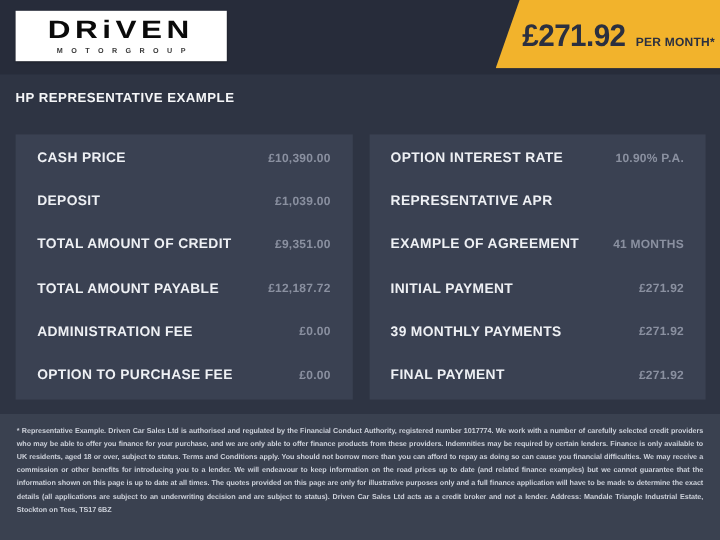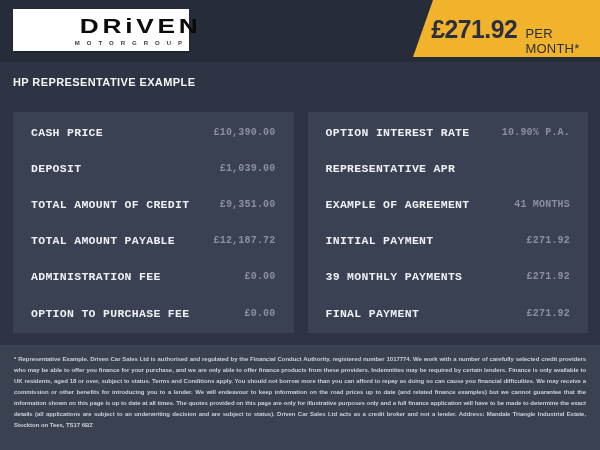--- a/index.html
+++ b/index.html
@@ -18,21 +18,21 @@
     background: #272c3a;
   }
   .logo-box {
     position: absolute;
     left: 13px; top: 9px;
     width: 176px; height: 42px;
     background: #ffffff;
     box-shadow: 0 1px 2px rgba(0,0,0,0.35);
     display: flex;
     flex-direction: column;
-    align-items: flex-end;
+    align-items: center;
     justify-content: center;
   }
   .logo-brand {
     font-size: 21px;
     font-weight: 900;
     color: #0a0a0a;
     letter-spacing: 3px;
     transform: scaleX(1.25);
     line-height: 1;
   }
@@ -57,43 +57,42 @@
     padding-left: 16px;
   }
   .price-amount {
     font-size: 26px;
     font-weight: bold;
     color: #2b3040;
     letter-spacing: -0.5px;
     transform: scaleX(0.95);
   }
   .price-suffix {
-    font-size: 13px;
-    font-weight: normal;
+    font-size: 10px;
+    font-weight: bold;
     color: #2b3040;
     margin-left: 6px;
     letter-spacing: 0.2px;
   }
 
   
   .page-title {
     margin: 14px 13px 0 13px;
     font-size: 11px;
     font-weight: bold;
     color: #f5f6f8;
     letter-spacing: 0.4px;
   }
 
   
   .panels {
     position: absolute;
     top: 112px; left: 13px; right: 12px;
     display: flex;
     gap: 14px;
-    font-family: Liberation Mono, monospace;
   }
   .panel {
     flex: 1;
     background: #3a4152;
     padding: 2px 18px;
   }
   .row {
     height: 36.2px;
     display: flex;
     align-items: center;

